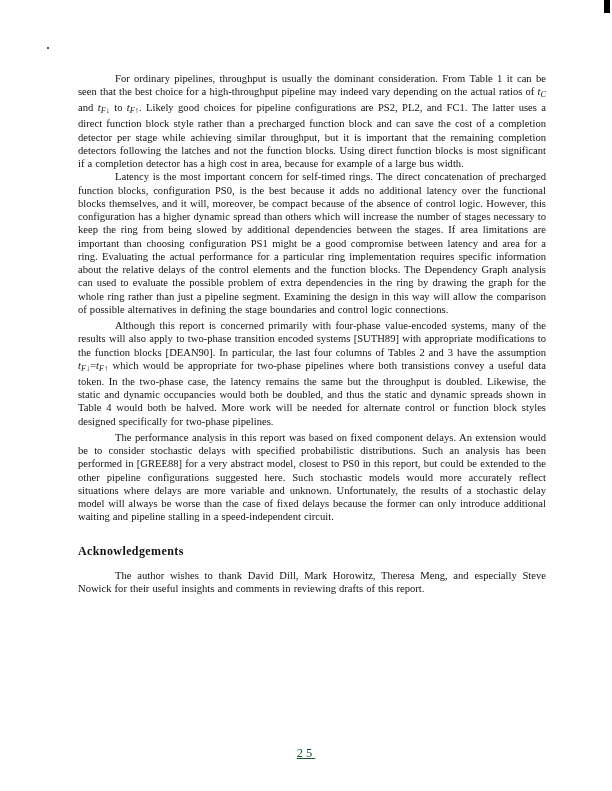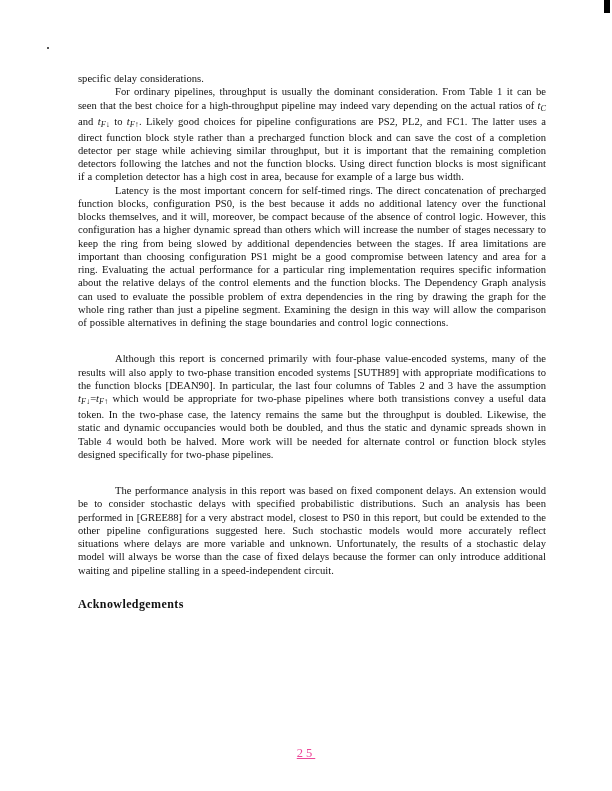--- a/index.html
+++ b/index.html
@@ -24,21 +24,21 @@
   }
   .body-par {
     margin: 0;
     text-align: justify;
     font-size: 10.6px;
     line-height: 13.25px;
     letter-spacing: 0px;
     word-spacing: 0.4px;
   }
   .indent { text-indent: 37px; }
-  .gap-before { margin-top: 23px; }
+  .gap-before { margin-top: 3px; }
   .run-b { font-weight: normal; }
   .run-i { font-style: italic; }
   .run-sub {
     font-style: italic;
     font-size: 0.78em;
     vertical-align: -0.22em;
   }
   .ack-heading {
     margin: 19px 0 10px 0;
     font-size: 12px;
@@ -47,21 +47,21 @@
     line-height: 16px;
   }
   .page-number {
     position: absolute;
     top: 746px;
     left: 0;
     width: 100%;
     text-align: center;
     font-size: 12.5px;
     letter-spacing: 3px;
-    color: #ec4899;
+    color: #14532d;
     text-decoration: underline;
   }
   .scan-speck {
     position: absolute;
     left: 47px;
     top: 47px;
     width: 2px;
     height: 2px;
     background: #555555;
   }
@@ -77,30 +77,30 @@
 </head>
 <body>
 
 <div class="page">
 
   <div class="scan-speck"></div>
   <div class="scan-edge-mark"></div>
 
   <div class="content">
 
-    <p class="body-par"><span>specific delay considerations.</span></p>
 
     <p class="body-par indent"><span>For ordinary pipelines, throughput is usually the dominant consideration. From Table 1 it can be seen that the best choice for a high-throughput pipeline may indeed vary depending on the actual ratios of </span><span class="run-i">t</span><span class="run-sub">C</span><span> and </span><span class="run-i">t</span><span class="run-sub">F↓</span><span> to </span><span class="run-i">t</span><span class="run-sub">F↑</span><span>. Likely good choices for pipeline configurations are </span><span class="run-b">PS2</span><span>, </span><span class="run-b">PL2</span><span>, and </span><span class="run-b">FC1</span><span>. The latter uses a direct function block style rather than a precharged function block and can save the cost of a completion detector per stage while achieving similar throughput, but it is important that the remaining completion detectors following the latches and not the function blocks. Using direct function blocks is most significant if a completion detector has a high cost in area, because for example of a large bus width.</span></p>
 
     <p class="body-par indent"><span>Latency is the most important concern for self-timed rings. The direct concatenation of precharged function blocks, configuration </span><span class="run-b">PS0</span><span>, is the best because it adds no additional latency over the functional blocks themselves, and it will, moreover, be compact because of the absence of control logic. However, this configuration has a higher dynamic spread than others which will increase the number of stages necessary to keep the ring from being slowed by additional dependencies between the stages. If area limitations are important than choosing configuration </span><span class="run-b">PS1</span><span> might be a good compromise between latency and area for a ring. Evaluating the actual performance for a particular ring implementation requires specific information about the relative delays of the control elements and the function blocks. The Dependency Graph analysis can used to evaluate the possible problem of extra dependencies in the ring by drawing the graph for the whole ring rather than just a pipeline segment. Examining the design in this way will allow the comparison of possible alternatives in defining the stage boundaries and control logic connections.</span></p>
 
     <p class="body-par indent gap-before"><span>Although this report is concerned primarily with four-phase value-encoded systems, many of the results will also apply to two-phase transition encoded systems [SUTH89] with appropriate modifications to the function blocks [DEAN90]. In particular, the last four columns of Tables 2 and 3 have the assumption </span><span class="run-i">t</span><span class="run-sub">F↓</span><span>=</span><span class="run-i">t</span><span class="run-sub">F↑</span><span> which would be appropriate for two-phase pipelines where both transistions convey a useful data token. In the two-phase case, the latency remains the same but the throughput is doubled. Likewise, the static and dynamic occupancies would both be doubled, and thus the static and dynamic spreads shown in Table 4 would both be halved. More work will be needed for alternate control or function block styles designed specifically for two-phase pipelines.</span></p>
 
     <p class="body-par indent gap-before"><span>The performance analysis in this report was based on fixed component delays. An extension would be to consider stochastic delays with specified probabilistic distributions. Such an analysis has been performed in [GREE88] for a very abstract model, closest to </span><span class="run-b">PS0</span><span> in this report, but could be extended to the other pipeline configurations suggested here. Such stochastic models would more accurately reflect situations where delays are more variable and unknown. Unfortunately, the results of a stochastic delay model will always be worse than the case of fixed delays because the former can only introduce additional waiting and pipeline stalling in a speed-independent circuit.</span></p>
 
     <h2 class="ack-heading">Acknowledgements</h2>
 
+    <p class="body-par indent"><span>The author wishes to thank David Dill, Mark Horowitz, Theresa Meng, and especially Steve Nowick for their useful insights and comments in reviewing drafts of this report.</span></p>
 
   </div>
 
   <div class="page-number">25</div>
 
 </div>
 
 </body></html>

